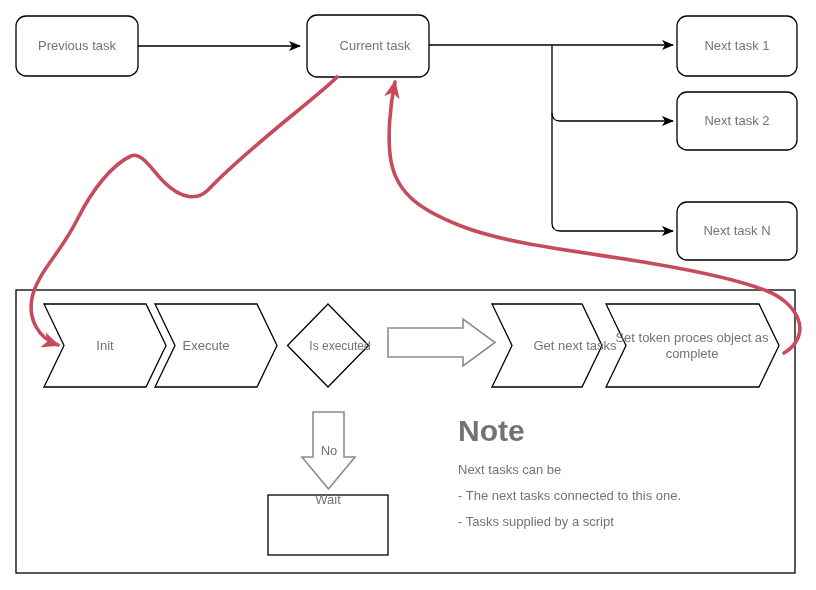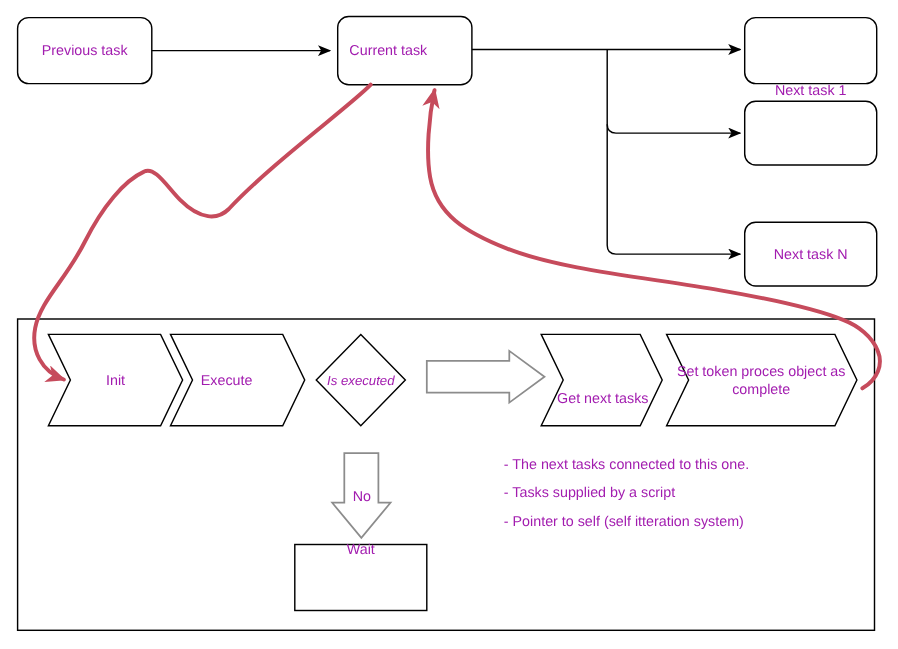--- a/index.html
+++ b/index.html
@@ -4,21 +4,21 @@
 <style>
   :root{
     --stroke:#000000;
     --accent_red:#c64b5c;
     --block_arrow_stroke:#8c8c8c;
     --background:#ffffff;
   }
   html,body{margin:0;padding:0;background:var(--background);}
   .canvas{
     position:relative;width:816px;height:590px;background:var(--background);
-    font-family:"Liberation Sans","DejaVu Sans",sans-serif;color:#a21caf;
+    font-family:"Liberation Sans","DejaVu Sans",sans-serif;color:#737373;
     overflow:hidden;
   }
   svg.layer{position:absolute;left:0;top:0;}
   .shape{fill:#ffffff;stroke:var(--stroke);stroke-width:1.3;}
   .container-box{fill:none;stroke:var(--stroke);stroke-width:1.3;}
   .connector{fill:none;stroke:var(--stroke);stroke-width:1.3;}
   .block-arrow{fill:#ffffff;stroke:var(--block_arrow_stroke);stroke-width:1.6;}
   .red-curve{fill:none;stroke:var(--accent_red);stroke-width:3.6;stroke-linecap:round;}
   #blackArrow path{fill:var(--stroke);}
   #redArrow path{fill:var(--accent_red);}
@@ -71,31 +71,33 @@
 
     <path class="red-curve" marker-end="url(#redArrow)" d="M337,77 C320,95 245,150 208,190 C198,200 182,200 164,182
              C152,170 141,151 131,156 C113,164 93,188 77,220
              C60,254 37,273 32,298 C28,319 38,338 58,345"></path>
     <path class="red-curve" marker-end="url(#redArrow)" d="M784,353 C798,345 803,331 798,319 C793,306 780,296 767,291
              C737,279 696,271 655,264 C595,253 512,246 461,226
              C423,211 397,195 391,161 C387,138 390,106 395,82"></path>
   </svg>
 
   <div class="lbl" style="left:16px;top:16px;width:122px;height:60px;">Previous task</div>
-  <div class="lbl" style="left:292px;top:15px;width:122px;height:62px;">Current task</div>
-  <div class="lbl" style="left:677px;top:16px;width:120px;height:60px;margin-top:36px;">Next task 1</div>
+  <div class="lbl" style="left:314px;top:15px;width:122px;height:62px;">Current task</div>
+  <div class="lbl" style="left:677px;top:16px;width:120px;height:60px;">Next task 1</div>
+  <div class="lbl" style="left:677px;top:92px;width:120px;height:58px;">Next task 2</div>
   <div class="lbl" style="left:677px;top:202px;width:120px;height:58px;">Next task N</div>
 
   <div class="lbl" style="left:44px;top:304px;width:122px;height:83px;">Init</div>
   <div class="lbl" style="left:145px;top:304px;width:122px;height:83px;">Execute</div>
-  <div class="lbl" style="left:286px;top:304px;width:84px;height:83px;font-size:12px;font-style:italic;">Is executed</div>
-  <div class="lbl" style="left:492px;top:304px;width:112px;height:83px;margin-top:16px;">Get next tasks</div>
+  <div class="lbl" style="left:298px;top:304px;width:84px;height:83px;font-size:12px;">Is executed</div>
+  <div class="lbl" style="left:519px;top:304px;width:112px;height:83px;">Get next tasks</div>
   <div class="lbl" style="left:613px;top:304px;width:158px;height:83px;">Set token proces object as complete</div>
   <div class="lbl" style="left:302px;top:412px;width:54px;height:77px;">No</div>
   <div class="lbl" style="left:268px;top:470px;width:120px;height:60px;">Wait</div>
 
   <div class="note">
+    <h1>Note</h1>
+    <p>Next tasks can be</p>
     <p>- The next tasks connected to this one.</p>
     <p>- Tasks supplied by a script</p>
-    <p>- Pointer to self (self itteration system)</p>
   </div>
 
 </div>
 
 </body></html>

